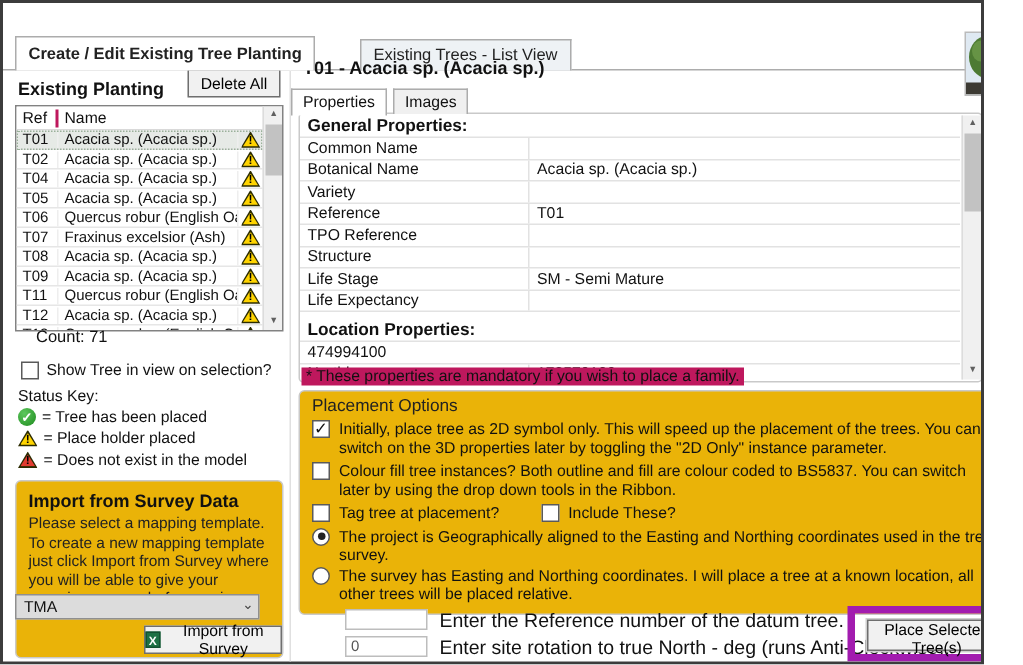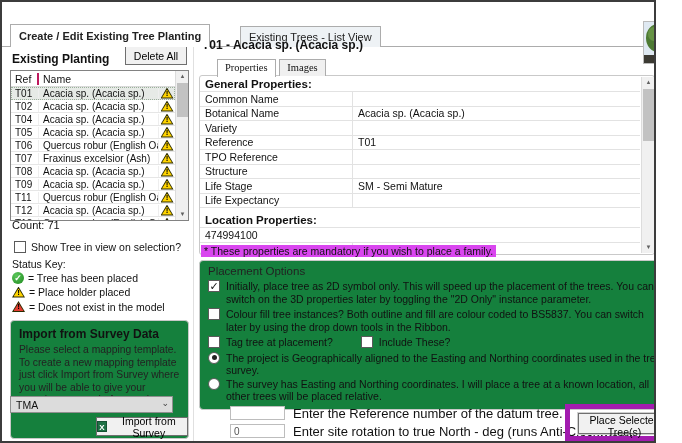--- a/index.html
+++ b/index.html
@@ -52,63 +52,63 @@
   .tri { position:relative; width:13px; height:11px; display:inline-block; }
   .tri::before { content:""; position:absolute; inset:0; background:#2b2b00;
                  clip-path:polygon(50% 0,100% 100%,0 100%); }
   .tri::after { content:""; position:absolute; left:1.5px; right:1.5px; top:2px; bottom:1px; background:#ffd400;
                 clip-path:polygon(50% 0,100% 100%,0 100%); }
   .tri.red::after { background:#e23c30; }
   .tri .bang { position:absolute; left:0; right:0; top:1px; text-align:center; font-size:8px; font-weight:bold; color:#000; z-index:2; line-height:10px; }
   .dot-check { width:12px; height:12px; border-radius:50%; background:radial-gradient(circle at 35% 30%, #5cc75c, #1e8a1e);
                color:#fff; font-size:9px; font-weight:bold; text-align:center; line-height:12px; display:inline-block; }
 
-  #count-label { position:absolute; left:10px; top:217px; font-size:11px; }
+  #count-label { position:absolute; left:22px; top:217px; font-size:11px; }
   #delete-selected-btn { position:absolute; left:88px; top:211px; width:99px; height:20px; font-size:10px; box-shadow:0 0 0 1px #cfcfcf; }
 
   .cb { width:12px; height:12px; border:1px solid #5a5a5a; background:#fff; display:inline-block; flex:0 0 auto;
         font-size:11px; line-height:10px; text-align:center; color:#111; }
   .cbrow { position:absolute; display:flex; gap:5px; align-items:flex-start; }
   #show-tree-row { left:12px; top:239px; width:175px; }
 
   #status-key { position:absolute; left:10px; top:256px; }
   .sk-item { display:flex; align-items:center; gap:4px; height:14px; margin-top:0.5px; }
   .sk-item span.lbl { font-size:10.5px; }
 
   
-  .groupbox { position:absolute; border:1px solid #c9c9c9; border-radius:4px; background:#15803d; }
+  .groupbox { position:absolute; border:1px solid #c9c9c9; border-radius:4px; background:#eab308; }
   #import-box { left:8px; top:318px; width:179px; height:119px; padding:6px 8px; }
   #import-heading { font-weight:bold; font-size:12px; margin-bottom:3px; }
   #import-desc { font-size:10.3px; line-height:12.5px; color:#222; }
   .select { position:relative; background:#dcdcdc; border:1px solid #8f8f8f; height:17px; font-size:10.5px;
             padding:2px 14px 0 5px; cursor:pointer; }
   .select .chev { position:absolute; right:3px; top:1px; font-size:9px; color:#444; }
   #template-select { position:absolute; left:8px; top:394px; width:163px; }
   #import-survey-btn { position:absolute; left:94px; top:415px; width:92px; height:19px; display:flex; align-items:center; justify-content:center; gap:4px; }
   .xl-ico { width:11px; height:11px; background:#1e7145; color:#fff; font-size:8px; font-weight:bold;
             text-align:center; line-height:11px; border:1px solid #145232; }
 
   
   #detail-title { position:absolute; left:200px; top:36px; font-weight:bold; font-size:12px; }
   #tree-photo { position:absolute; left:641px; top:19px; width:30px; height:43px; border:1px solid #bbb; }
 
-  .subtabs { position:absolute; left:215px; top:57px; height:17px; z-index:2;font-family:Liberation Serif, serif; }
+  .subtabs { position:absolute; left:192px; top:57px; height:17px; z-index:2; }
   .stab { display:inline-block; height:17px; padding:2px 7px 0 7px; font-size:10.5px;
           border:1px solid #acacac; border-bottom:none; background:#f0f0f0; margin-right:1px; }
   .stab.active { background:#fff; height:18px; position:relative; top:0px; }
 
   #props-box { position:absolute; left:197px; top:73px; width:456px; height:180px;
                border:1px solid #c9c9c9; border-radius:3px; background:#fff; overflow:hidden; }
   .sec-head { font-weight:bold; font-size:11.5px; padding:2px 0 1px 5px; border-bottom:1px solid #e2e2e2; }
   .prow { display:flex; height:14.5px; align-items:center; border-bottom:1px solid #e2e2e2; font-size:10.5px; }
   .prow .pl { width:153px; padding-left:5px; border-right:1px solid #e2e2e2; height:100%; display:flex; align-items:center; }
   .prow .pv { flex:1; padding-left:5px; white-space:nowrap; overflow:hidden; }
   #props-scroll { position:absolute; top:1px; right:14px; bottom:1px; width:13px; }
 
-  #mandatory-note { position:absolute; left:199px; top:243px; font-size:10.5px; background:#d946ef; padding:0 3px; z-index:3; }
+  #mandatory-note { position:absolute; left:199px; top:243px; font-size:10.5px; background:#be185d; padding:0 3px; z-index:3; }
 
   #placement-box { left:197px; top:258px; width:475px; height:150px; padding:4px 8px; }
   #placement-heading { font-size:11.5px; color:#222; margin-bottom:3px; }
   .optrow { display:flex; gap:6px; align-items:flex-start; margin-bottom:3px; }
   .optrow .txt { font-size:10.5px; line-height:12.5px; flex:1; }
   .radio { width:12px; height:12px; border:1px solid #5a5a5a; border-radius:50%; background:#fff; position:relative; flex:0 0 auto; }
   .radio.sel::after { content:""; position:absolute; left:2.5px; top:2.5px; width:5px; height:5px; border-radius:50%; background:#222; }
   .inline-pair { display:flex; gap:28px; }
   .field { width:55px; height:14px; border:1px solid #bdbdbd; background:#fff; font-size:10px; padding:1px 3px; color:#555; }
   .fieldrow { display:flex; gap:8px; align-items:center; margin:3px 0 3px 22px; }

